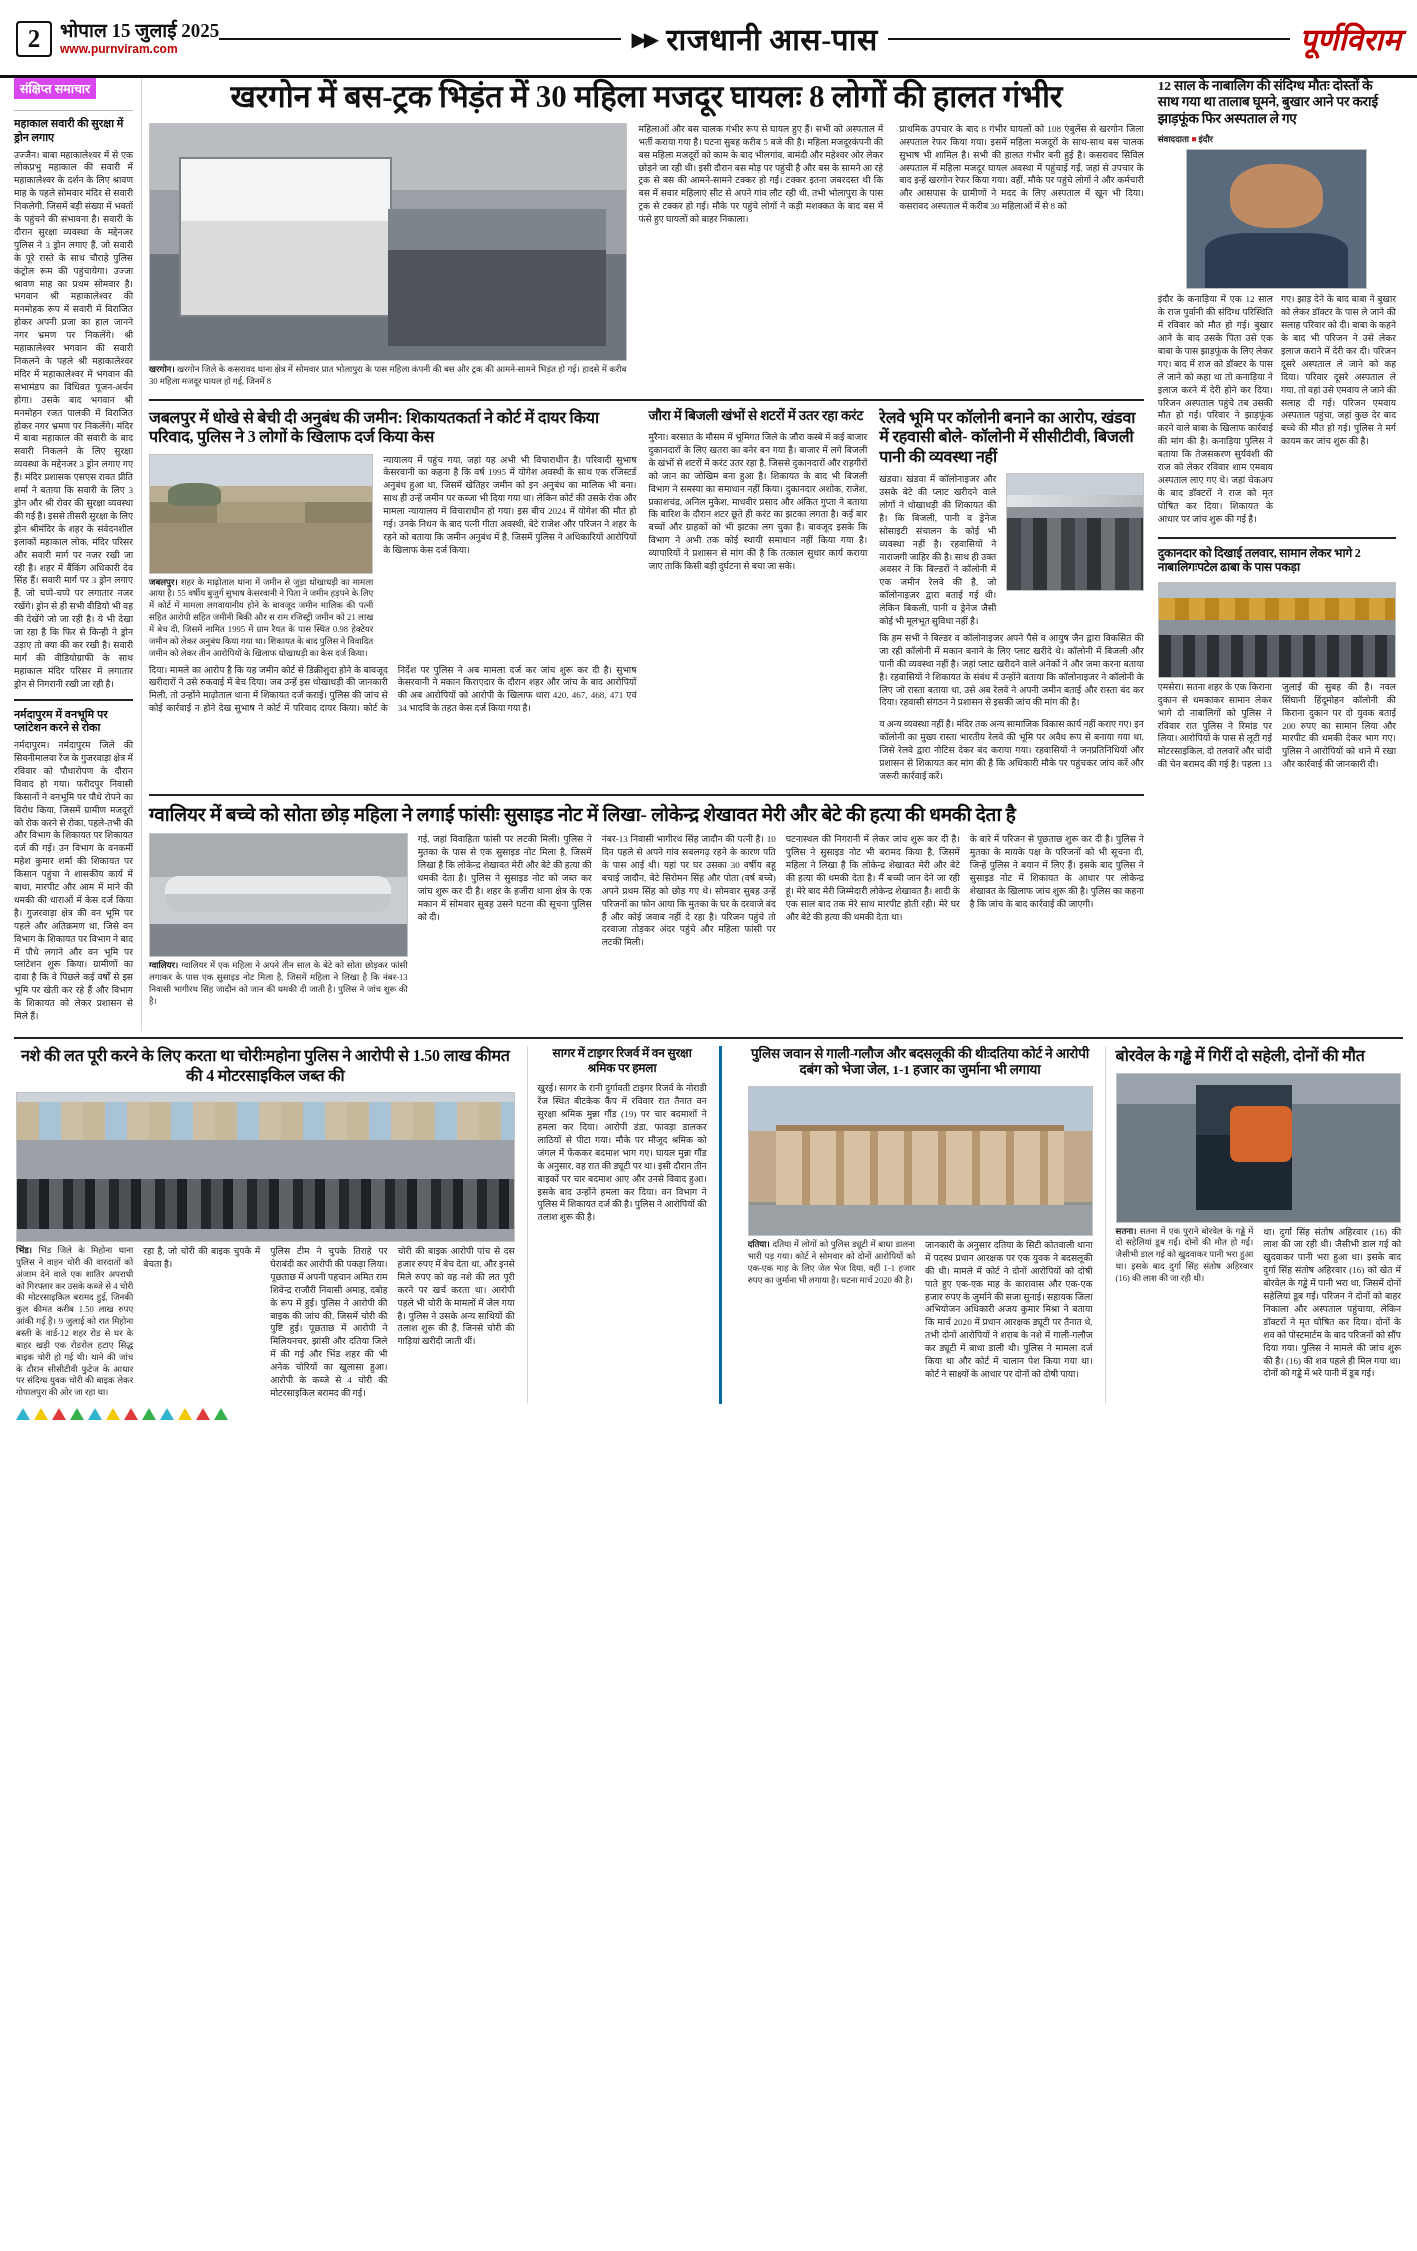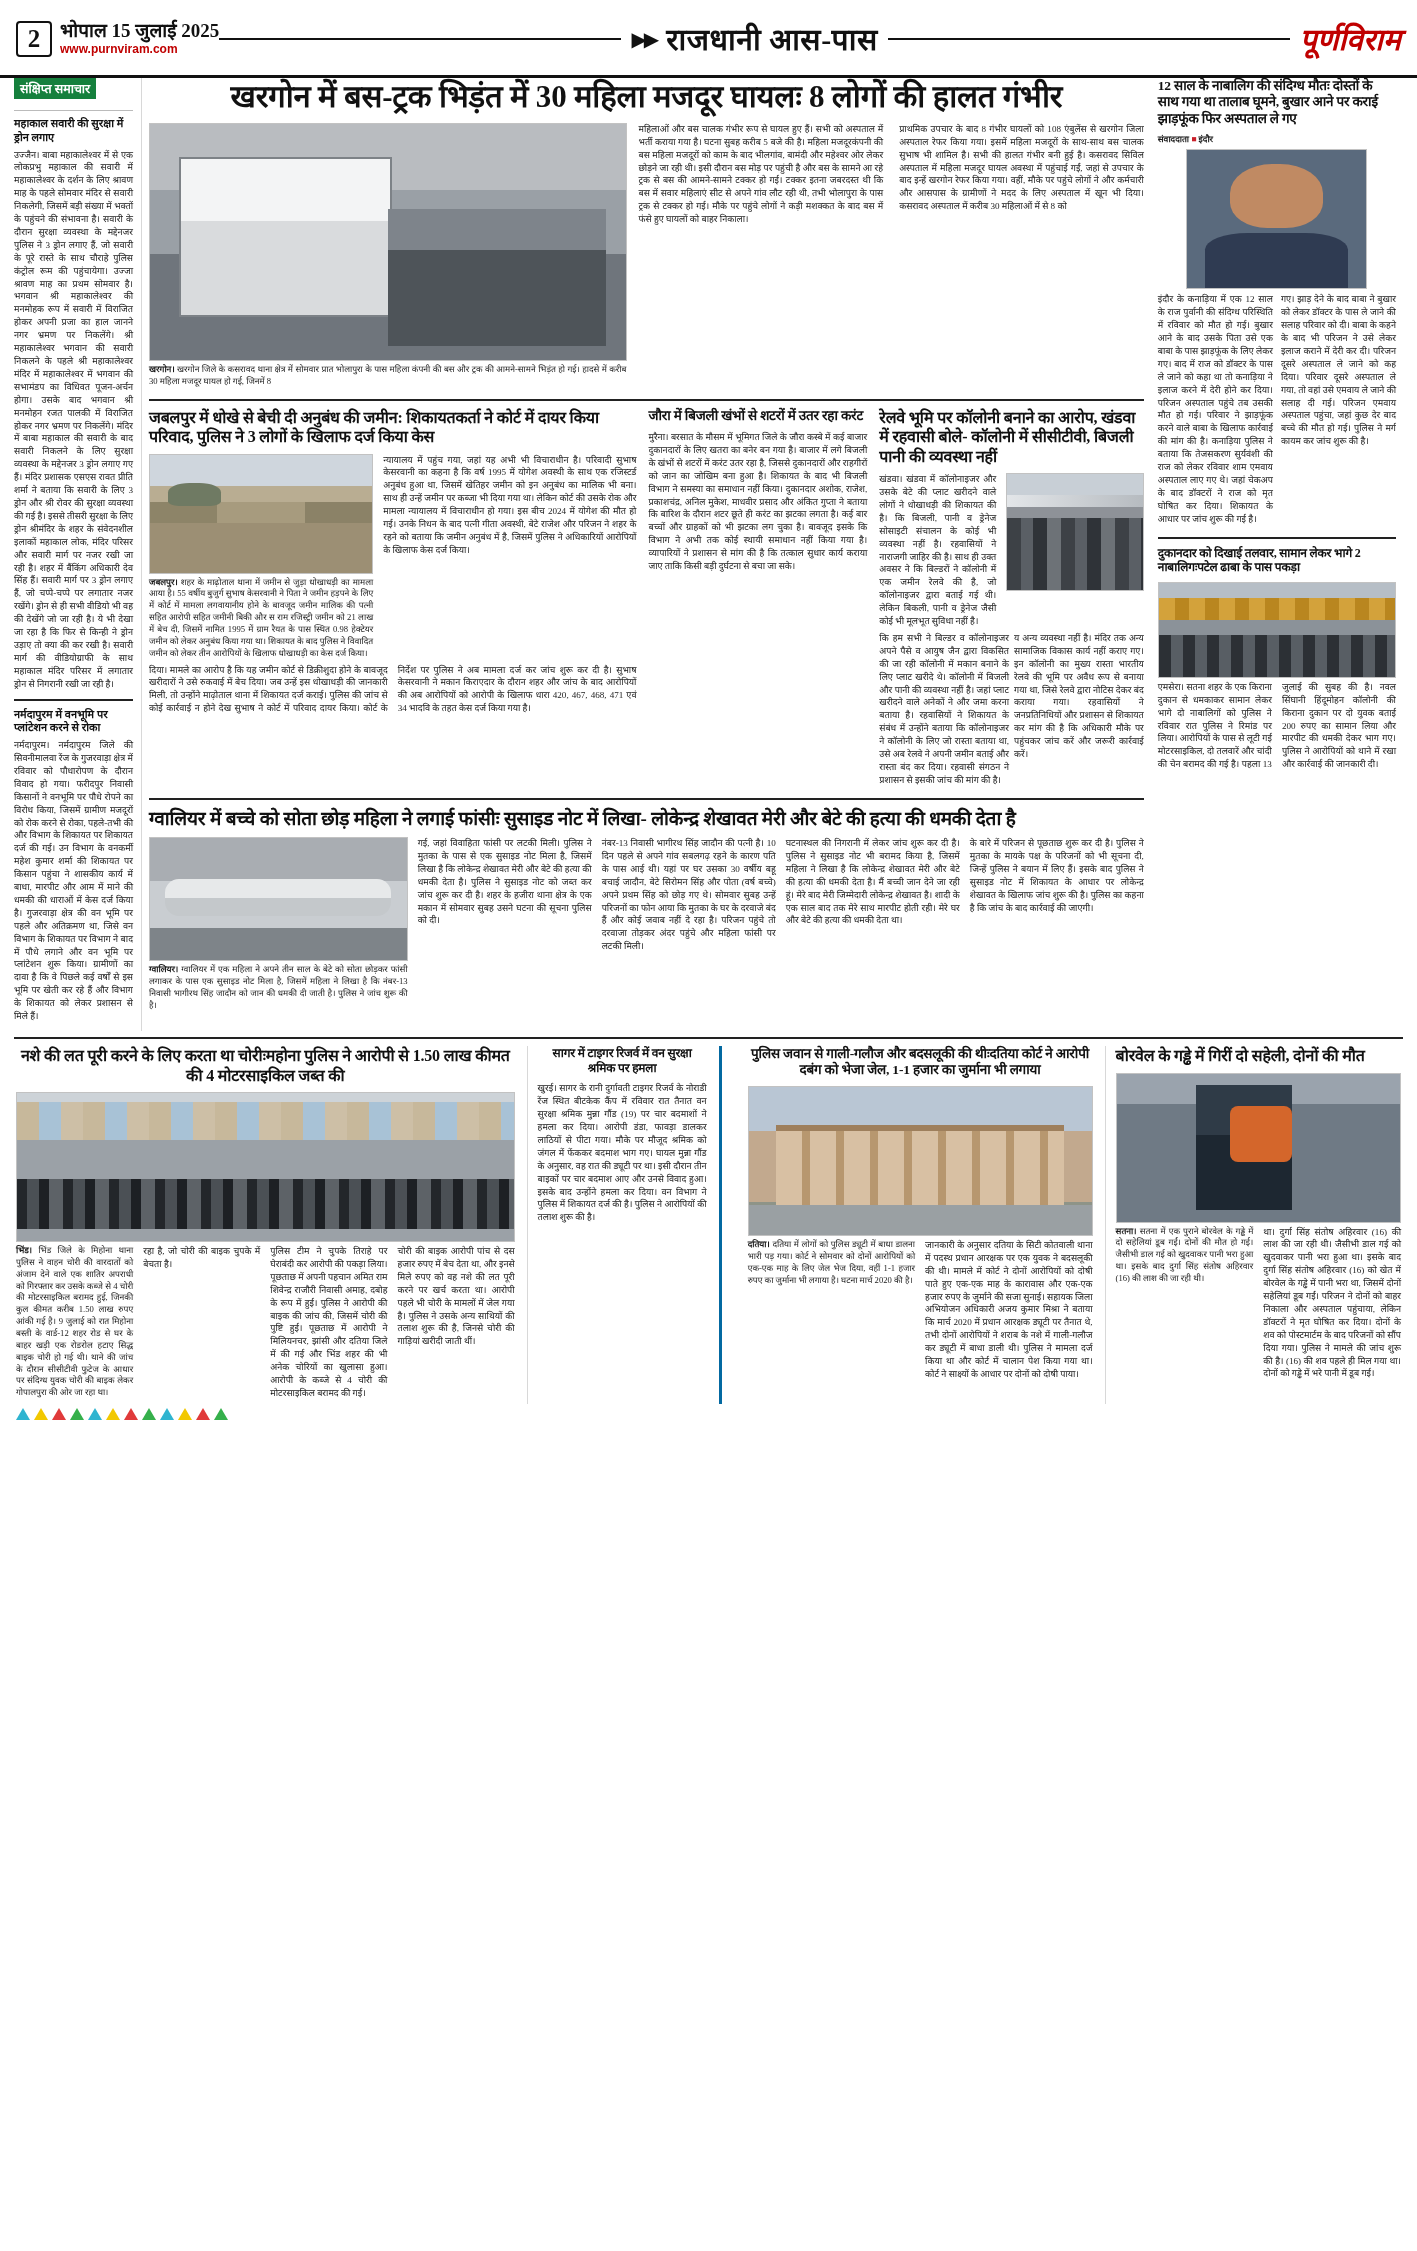--- a/index.html
+++ b/index.html
@@ -84,21 +84,21 @@
     line-height: 1.22;
     margin: 0 0 7px 0;
     letter-spacing: -0.2px;
   }
   .h-xl { font-size: 31px; text-align: center; }
   .h-lg { font-size: 19px; }
   .h-md { font-size: 16px; }
   .h-sm { font-size: 13.5px; }
   .h-xs { font-size: 12px; }
   .rail-title {
-    background: #15803d;
+    background: #d946ef;
     color: #fff;
     font-family: "Liberation Serif", serif;
     font-weight: bold;
     font-size: 12.5px;
     padding: 2px 6px;
     display: inline-block;
     margin-bottom: 5px;
   }
   .rail-head {
     font-family: "Liberation Serif", serif;
@@ -323,21 +323,21 @@
         </div>
 
         <div style="flex:1;">
           <h2 class="headline h-md">रेलवे भूमि पर कॉलोनी बनाने का आरोप, खंडवा में रहवासी बोले- कॉलोनी में सीसीटीवी, बिजली पानी की व्यवस्था नहीं</h2>
           <div style="display:flex; gap:10px;">
             <p class="body-text" style="flex:1;">खंडवा। खंडवा में कॉलोनाइजर और उसके बेटे की प्लाट खरीदने वाले लोगों ने धोखाधड़ी की शिकायत की है। कि बिजली, पानी व ड्रेनेज सोसाइटी संचालन के कोई भी व्यवस्था नहीं है। रहवासियों ने नाराजगी जाहिर की है। साथ ही उक्त अवसर ने कि बिल्डरों ने कॉलोनी में एक जमीन रेलवे की है, जो कॉलोनाइजर द्वारा बताई गई थी। लेकिन बिकली, पानी व ड्रेनेज जैसी कोई भी मूलभूत सुविधा नहीं है।</p>
             <div style="flex:0 0 52%;">
               <div class="photo ph-crowd" style="height:118px;"></div>
             </div>
           </div>
-          <div style="display:flex; gap:5px;">
+          <div style="display:flex; gap:5px;flex-direction:column;">
             <p class="body-text" style="flex:1;">कि हम सभी ने बिल्डर व कॉलोनाइजर अपने पैसे व आयुष जैन द्वारा विकसित की जा रही कॉलोनी में मकान बनाने के लिए प्लाट खरीदे थे। कॉलोनी में बिजली और पानी की व्यवस्था नहीं है। जहां प्लाट खरीदने वाले अनेकों ने और जमा करना बताया है। रहवासियों ने शिकायत के संबंध में उन्होंने बताया कि कॉलोनाइजर ने कॉलोनी के लिए जो रास्ता बताया था, उसे अब रेलवे ने अपनी जमीन बताई और रास्ता बंद कर दिया। रहवासी संगठन ने प्रशासन से इसकी जांच की मांग की है।</p>
             <p class="body-text" style="flex:1;">य अन्य व्यवस्था नहीं है। मंदिर तक अन्य सामाजिक विकास कार्य नहीं कराए गए। इन कॉलोनी का मुख्य रास्ता भारतीय रेलवे की भूमि पर अवैध रूप से बनाया गया था, जिसे रेलवे द्वारा नोटिस देकर बंद कराया गया। रहवासियों ने जनप्रतिनिधियों और प्रशासन से शिकायत कर मांग की है कि अधिकारी मौके पर पहुंचकर जांच करें और जरूरी कार्रवाई करें।</p>
           </div>
         </div>
       </div>
 
       <div class="rule-dark"></div>
 
       <div>
         <h2 class="headline h-lg" style="">ग्वालियर में बच्चे को सोता छोड़ महिला ने लगाई फांसीः सुसाइड नोट में लिखा- लोकेन्द्र शेखावत मेरी और बेटे की हत्या की धमकी देता है</h2>

